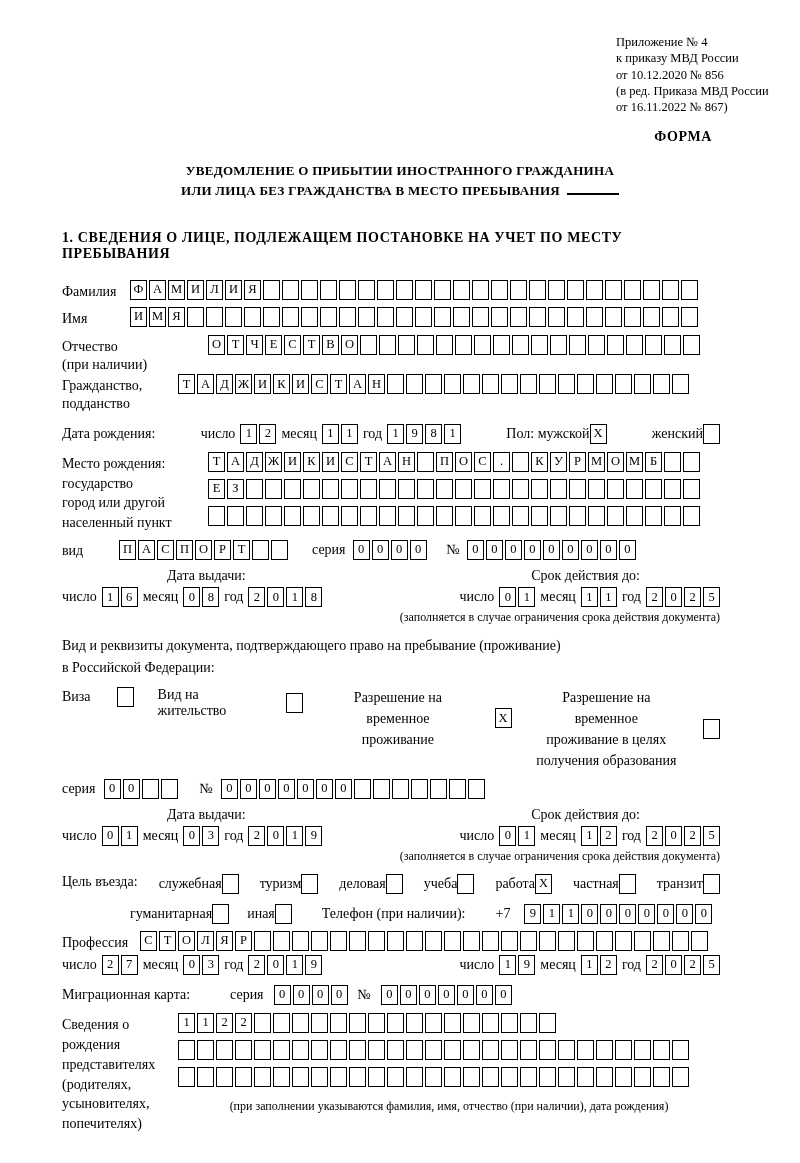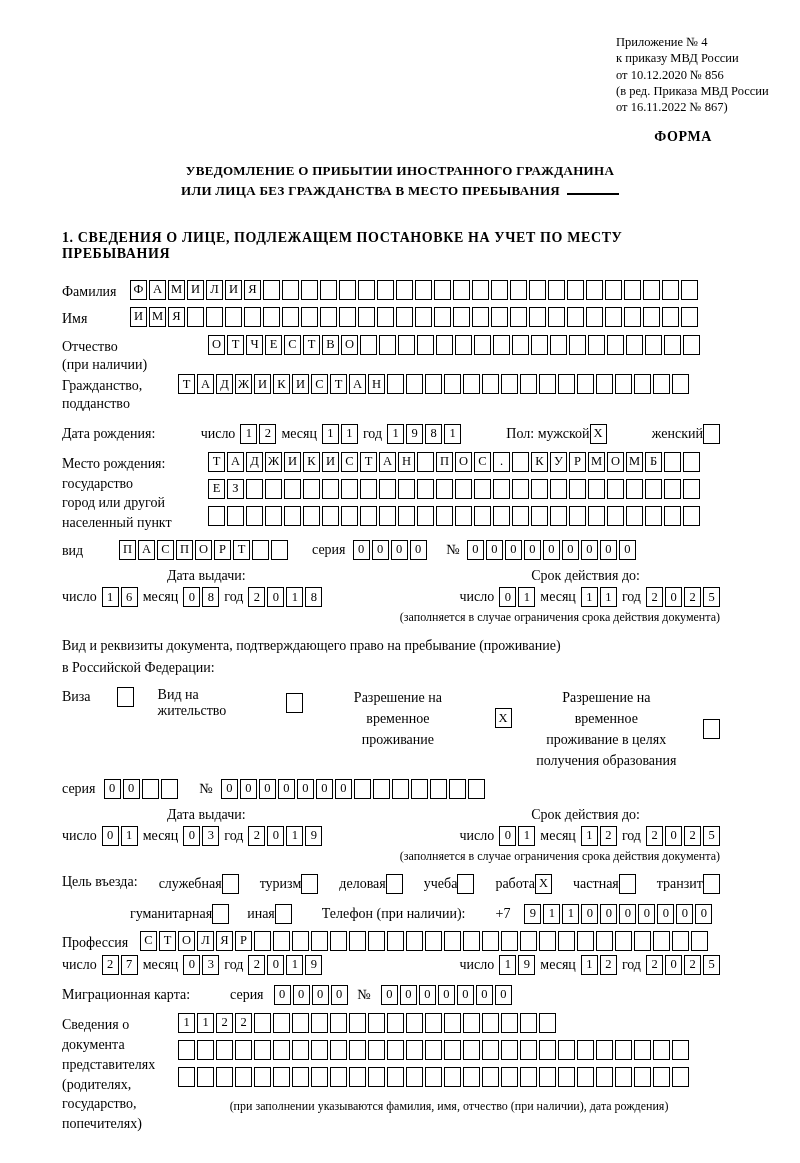--- a/index.html
+++ b/index.html
@@ -708,24 +708,24 @@
         <span class="cell">0</span>
         <span class="cell">0</span>
         <span class="cell">0</span>
         <span class="cell">0</span>
       </span>
   </div>
 
   <div class="rep">
     <div class="rep-label">
       <div>Сведения о</div>
-      <div>документа</div>
+      <div>рождения</div>
       <div>представителях</div>
       <div>(родителях,</div>
-      <div>государство,</div>
+      <div>усыновителях,</div>
       <div>попечителях)</div>
     </div>
     <div class="rep-rows">
       <span class="cells">
           <span class="cell">1</span>
           <span class="cell">1</span>
           <span class="cell">2</span>
           <span class="cell">2</span>
           <span class="cell"></span>
           <span class="cell"></span>

